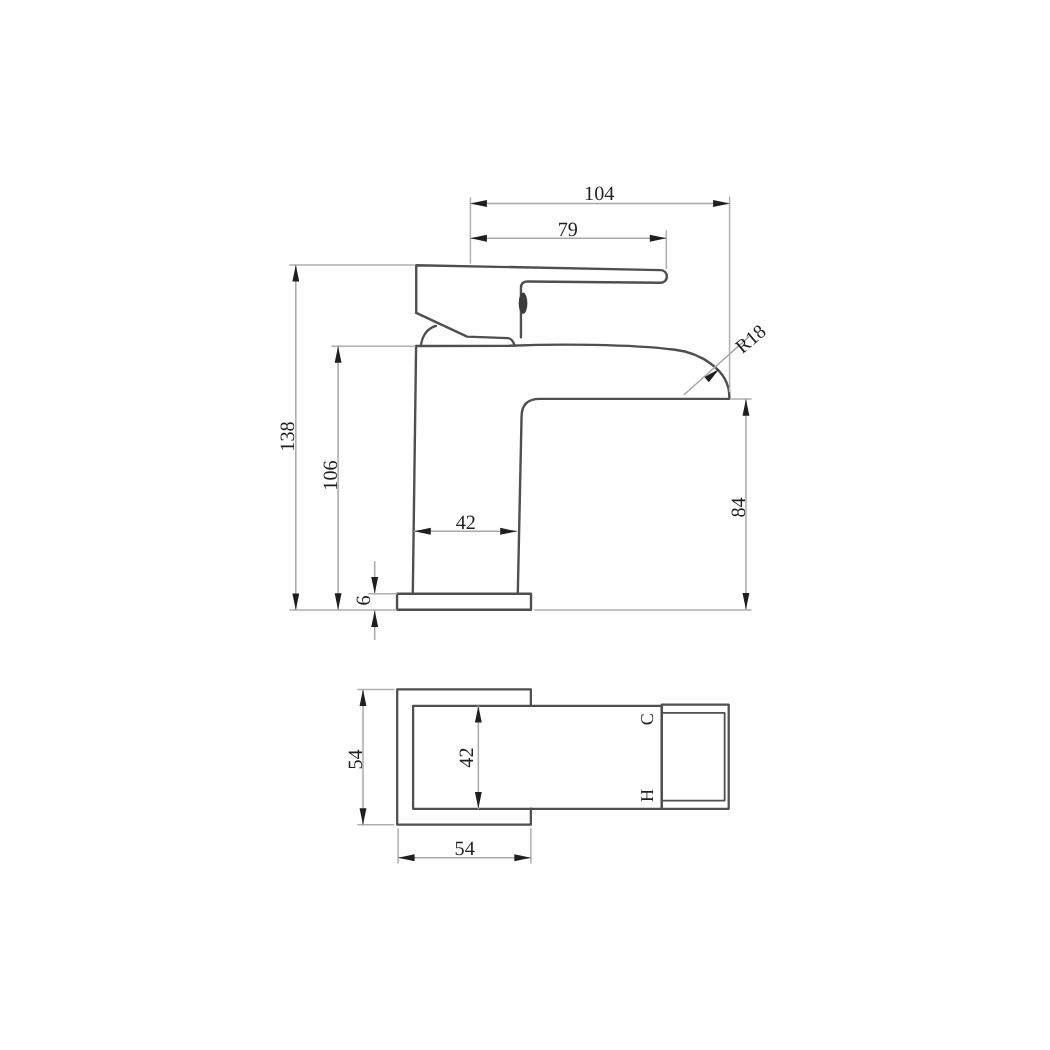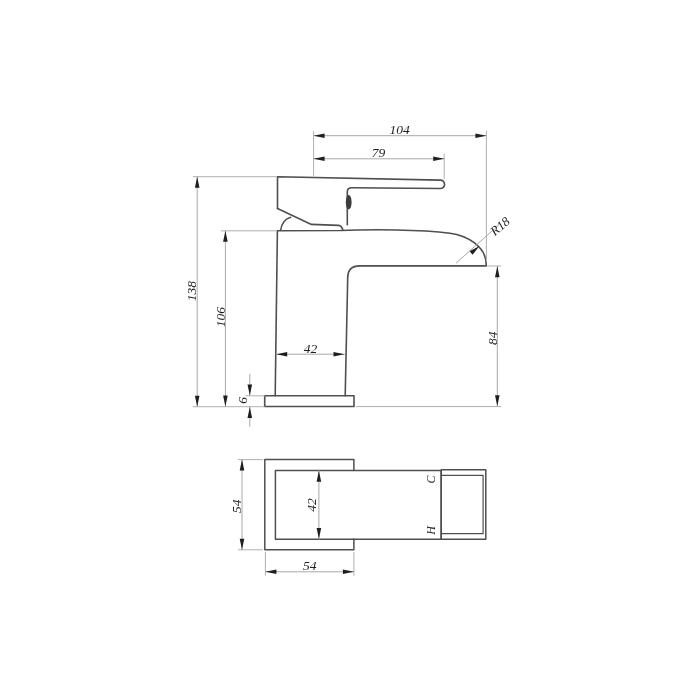--- a/index.html
+++ b/index.html
@@ -1,16 +1,16 @@
 <!DOCTYPE html>
 <html><head>
 <meta charset="utf-8">
 <style>
   html,body{margin:0;padding:0;background:#ffffff;}
-  .page{width:700px;height:700px;position:relative;background:#fff;overflow:hidden;font-style:italic;}
+  .page{width:700px;height:700px;position:relative;background:#fff;overflow:hidden;}
   text{font-family:"Liberation Serif", serif;fill:#1f1f1f;}
 </style>
 </head>
 <body>
 <div class="page">
 <svg width="700" height="700" viewBox="0 0 700 700">
   <g fill="none" stroke-linecap="round" stroke-linejoin="round">
 
     <g stroke="#4f4f4f" stroke-width="1.6">
       <path d="M277.5,208.6 L277.5,176.8 L440.3,180.1 A4.2,4.2 0 0 1 444.6,184.4 A4.2,4.2 0 0 1 440.2,188.5 L351.6,187.7 Q347.3,187.7 347.3,192 L347.3,224.8"></path>

